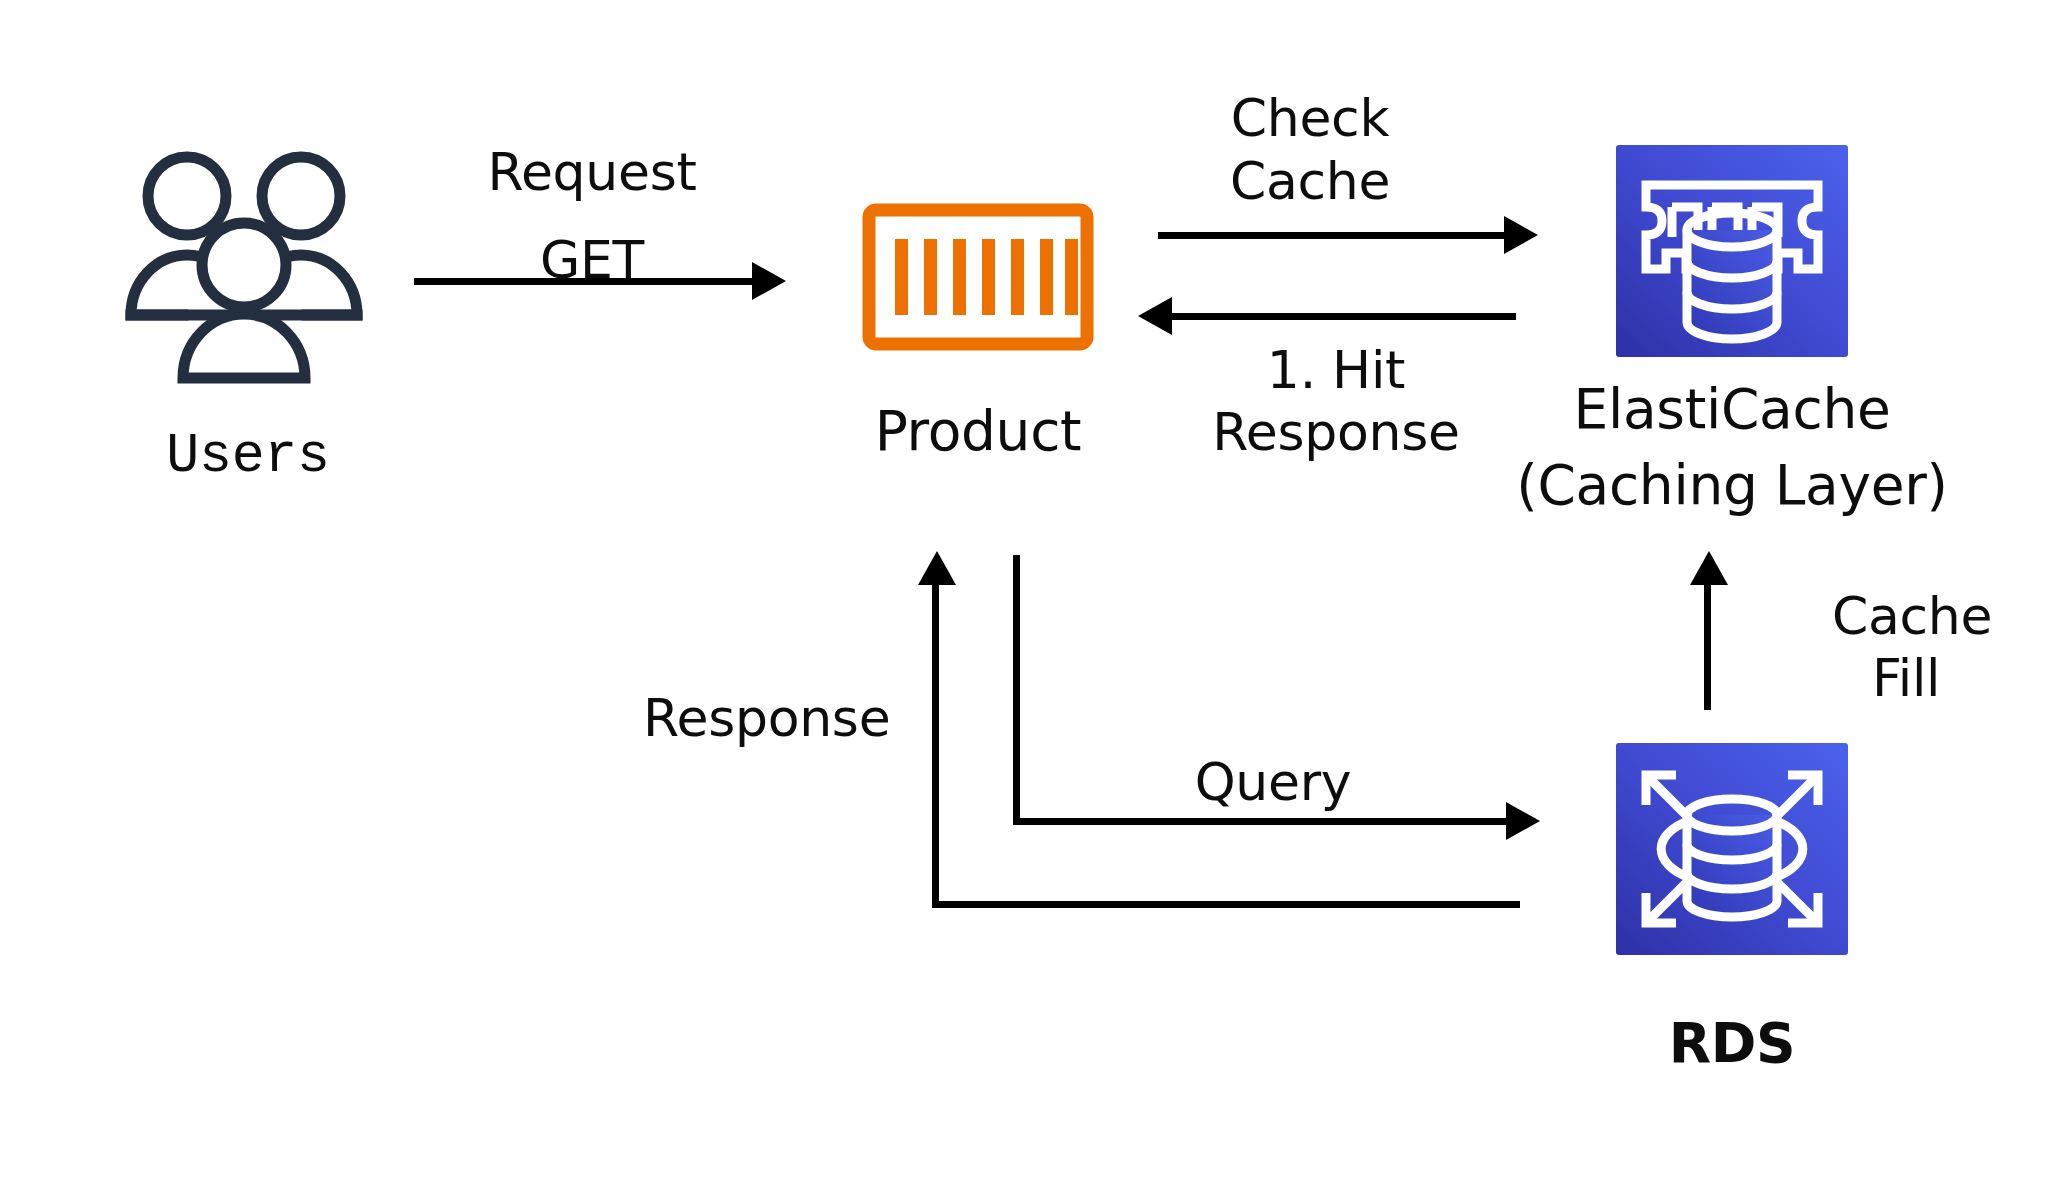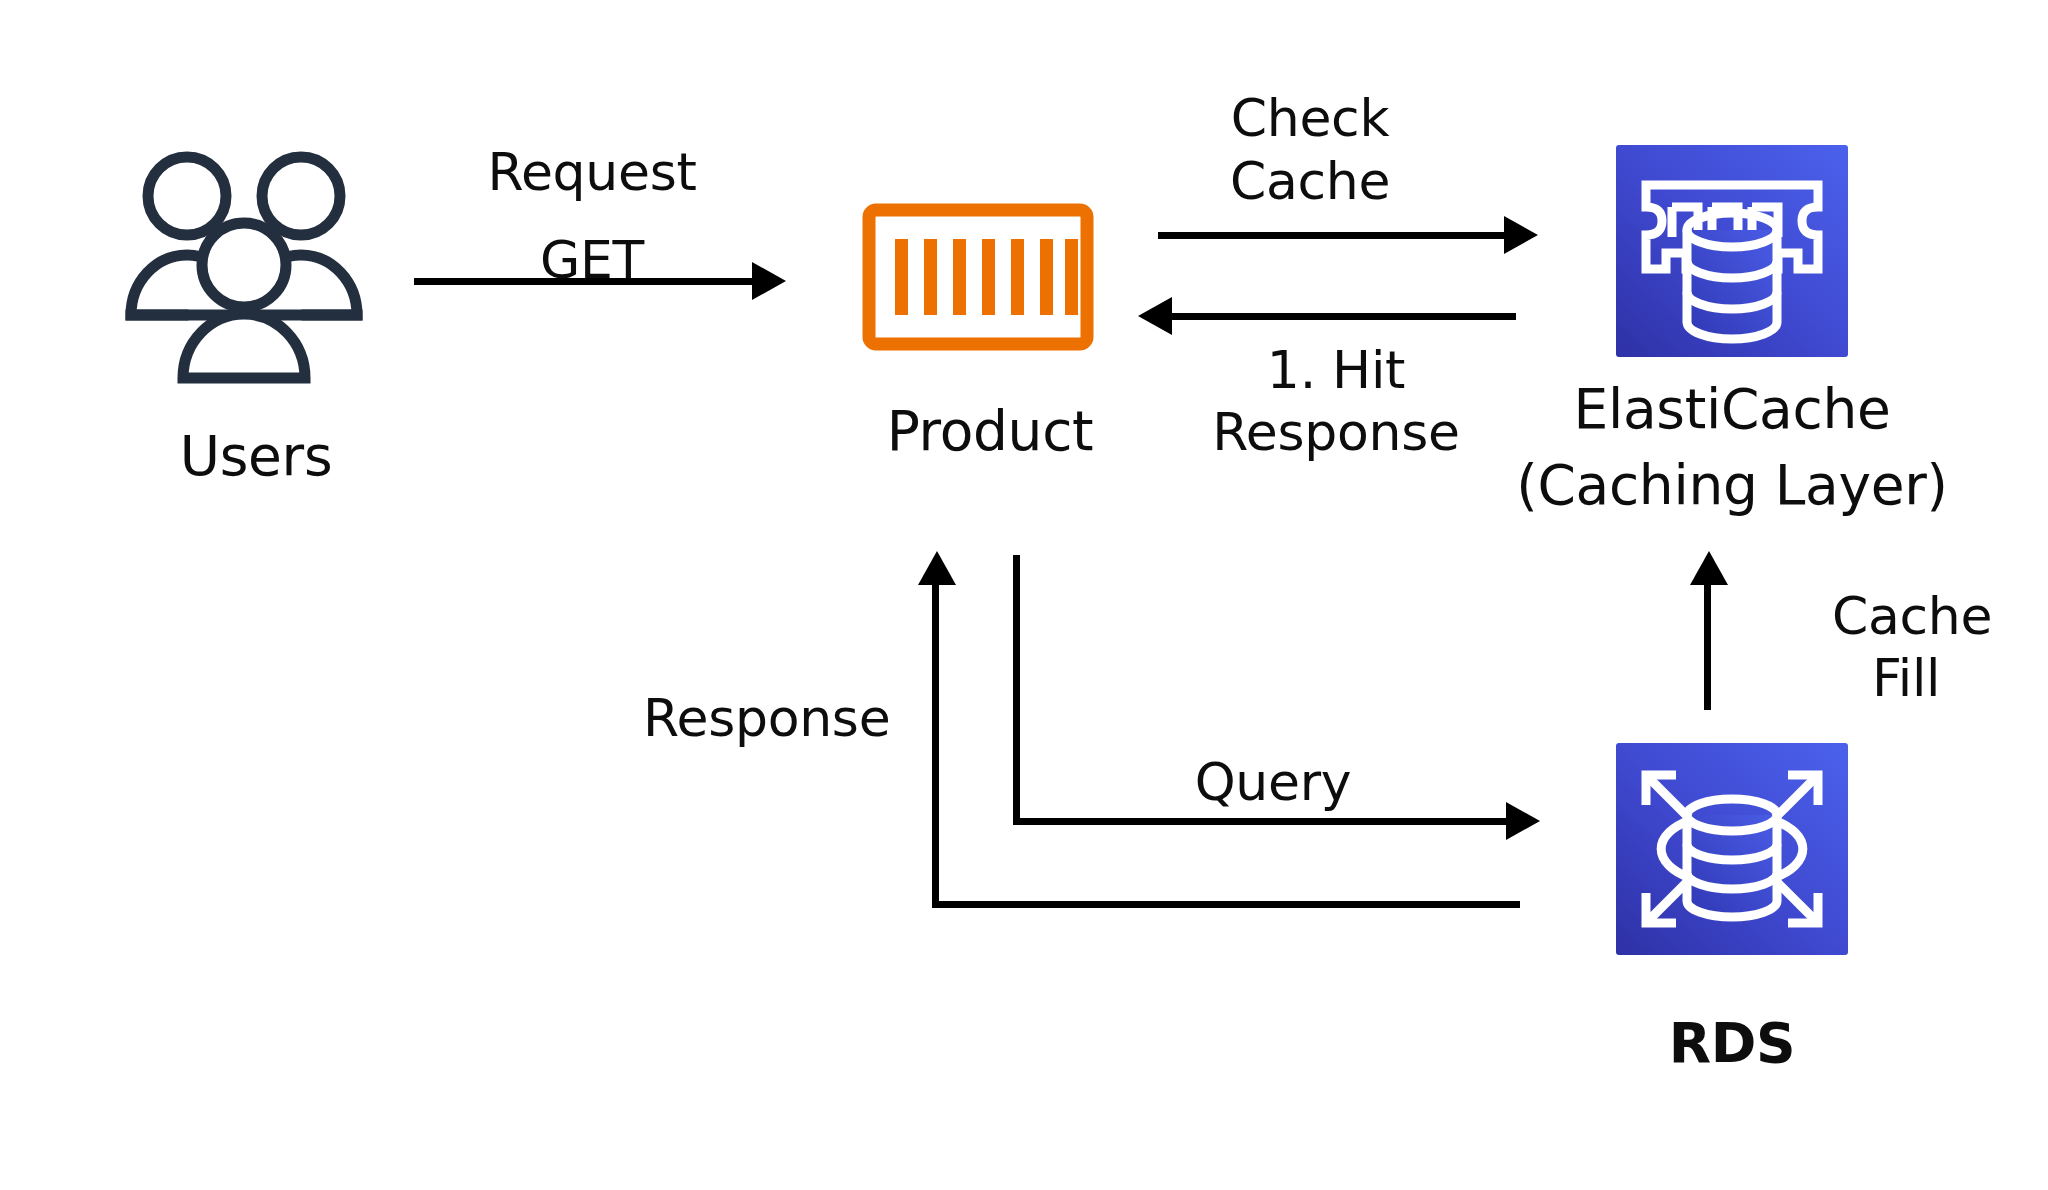--- a/index.html
+++ b/index.html
@@ -95,42 +95,42 @@
 
         <circle cx="176" cy="56" r="39"></circle>
         <path d="M120 175 a56 60 0 0 1 112 0 Z" fill="none"></path>
         <line x1="182" y1="175" x2="232" y2="175"></line>
 
         <circle cx="119" cy="125" r="42" fill="#ffffff"></circle>
         <path d="M58 238 a61 64 0 0 1 122 0 Z" fill="#ffffff"></path>
       </g>
     </svg>
   </div>
-  <div class="lbl node-label ctr" style="left:256px; top:425px;">Users</div>
+  <div class="lbl node-label ctr" style="left:248px; top:425px;font-family:Liberation Mono, monospace;">Users</div>
 
   <div class="lbl edge-label ctr" style="left:592px; top:142px;text-align:center;">Request</div>
   <div class="lbl edge-label ctr" style="left:592px; top:203px;margin-top:27px;">GET</div>
   <div class="hline" style="left:414px; top:278px; width:340px;"></div>
   <div class="arrow-r" style="left:752px; top:262px;"></div>
 
   <div class="icon-box" style="left:862px; top:203px; width:232px; height:148px;">
     <svg viewBox="0 0 232 148" width="232" height="148" aria-hidden="true">
       <rect x="7" y="7" width="218" height="134" rx="7" ry="7" fill="none" stroke="#ed7100" stroke-width="13"></rect>
       <g fill="#ed7100">
         <rect x="33" y="36" width="13" height="76"></rect>
         <rect x="62" y="36" width="13" height="76"></rect>
         <rect x="91" y="36" width="13" height="76"></rect>
         <rect x="120" y="36" width="13" height="76"></rect>
         <rect x="149" y="36" width="13" height="76"></rect>
         <rect x="178" y="36" width="13" height="76"></rect>
         <rect x="203" y="36" width="13" height="76"></rect>
       </g>
     </svg>
   </div>
-  <div class="lbl node-label ctr" style="left:978px; top:400px;margin-left:12px;">Product</div>
+  <div class="lbl node-label ctr" style="left:978px; top:400px;">Product</div>
 
   <div class="lbl edge-label ctr" style="left:1310px; top:88px;">Check</div>
   <div class="lbl edge-label ctr" style="left:1310px; top:151px;">Cache</div>
   <div class="hline" style="left:1158px; top:232px; width:348px;"></div>
   <div class="arrow-r" style="left:1504px; top:216px;"></div>
 
   <div class="hline" style="left:1172px; top:313px; width:344px;"></div>
   <div class="arrow-l" style="left:1138px; top:297px;"></div>
   <div class="lbl edge-label ctr" style="left:1336px; top:340px;">1. Hit</div>
   <div class="lbl edge-label ctr" style="left:1336px; top:402px;">Response</div>

